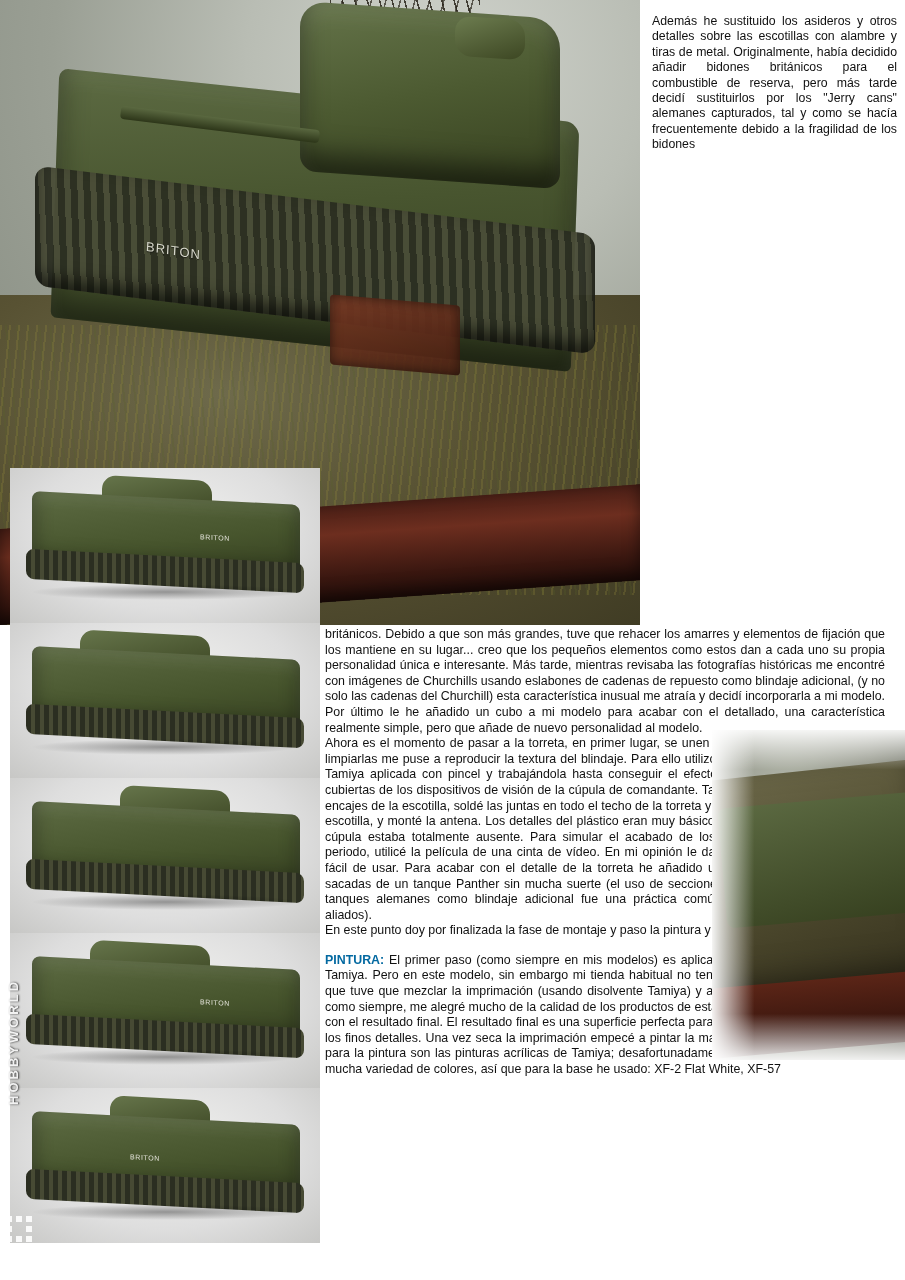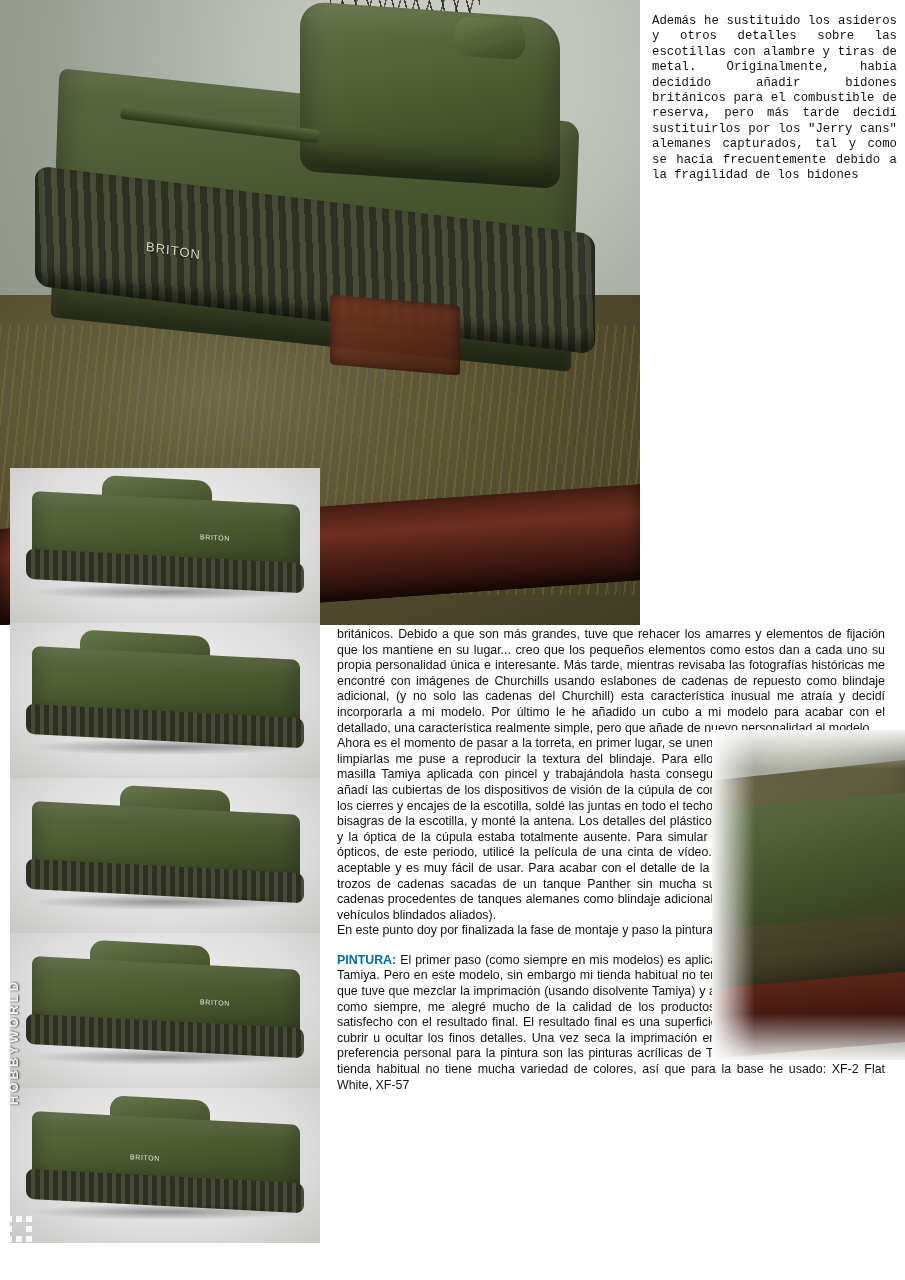--- a/index.html
+++ b/index.html
@@ -101,21 +101,21 @@
     transform:skewY(5deg);border-radius:4px;opacity:.9;
     box-shadow:inset 0 0 12px rgba(0,0,0,.6);
   }
 
   
   .col-right{
     position:absolute;left:652px;top:14px;width:245px;
     font-size:12.3px;line-height:15.4px;color:#111;
     text-align:justify;
   }
-  .col-right p{margin:0;font-family:Liberation Mono, monospace;}
+  .col-right p{margin:0;}
 
   
   .thumbs{
     position:absolute;left:10px;top:468px;width:310px;
   }
   .thumb{
     width:310px;height:155px;position:relative;overflow:hidden;
     background:radial-gradient(ellipse at 50% 40%,#f2f2f0 0%,#dedede 60%,#c7c7c5 100%);
     margin-bottom:0px;
   }
@@ -166,21 +166,21 @@
       linear-gradient(#fff,#fff) 10px 20px/6px 6px no-repeat,
       linear-gradient(#fff,#fff) 20px 20px/6px 6px no-repeat;
     opacity:.9;
   }
 
   
   .col-main{
     position:absolute;left:325px;top:627px;width:560px;
     font-size:12.4px;line-height:15.6px;text-align:justify;color:#111;
   }
-  .col-main p{margin:0 0 0 12px;}
+  .col-main p{margin:0 0 0 0;}
   .col-main p + p{margin-top:0px;}
   .paint-label{color:#0369a1;font-weight:bold;}
 
   
   .photo-br{
     position:absolute;left:712px;top:730px;width:193px;height:330px;
     overflow:hidden;
     background:radial-gradient(ellipse at 40% 30%,#b9bdb1 0%,#8f9285 55%,#5e6054 100%);
   }
   .photo-br .br-mud{

